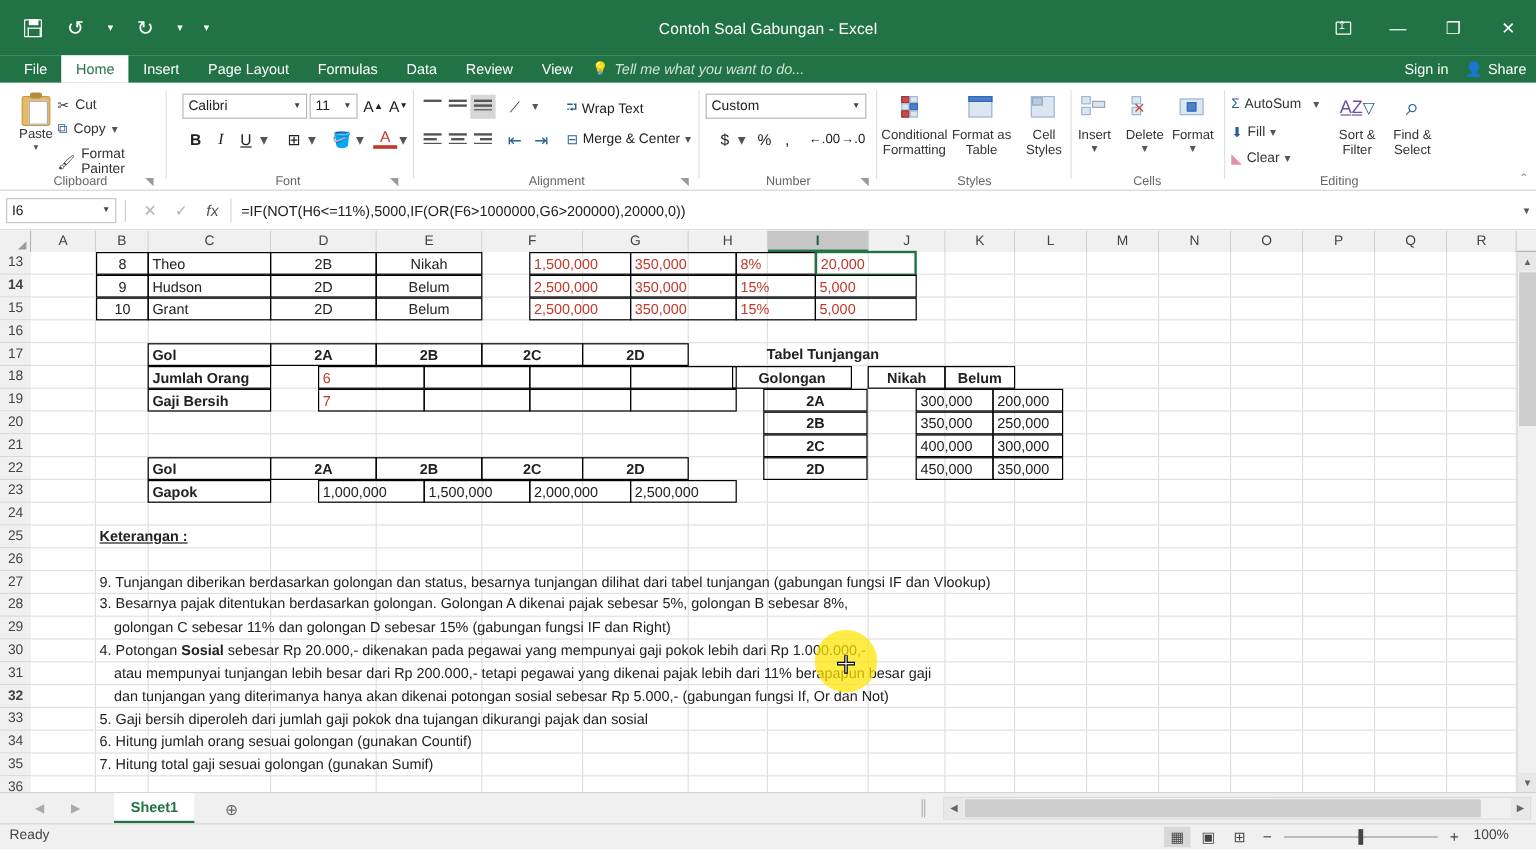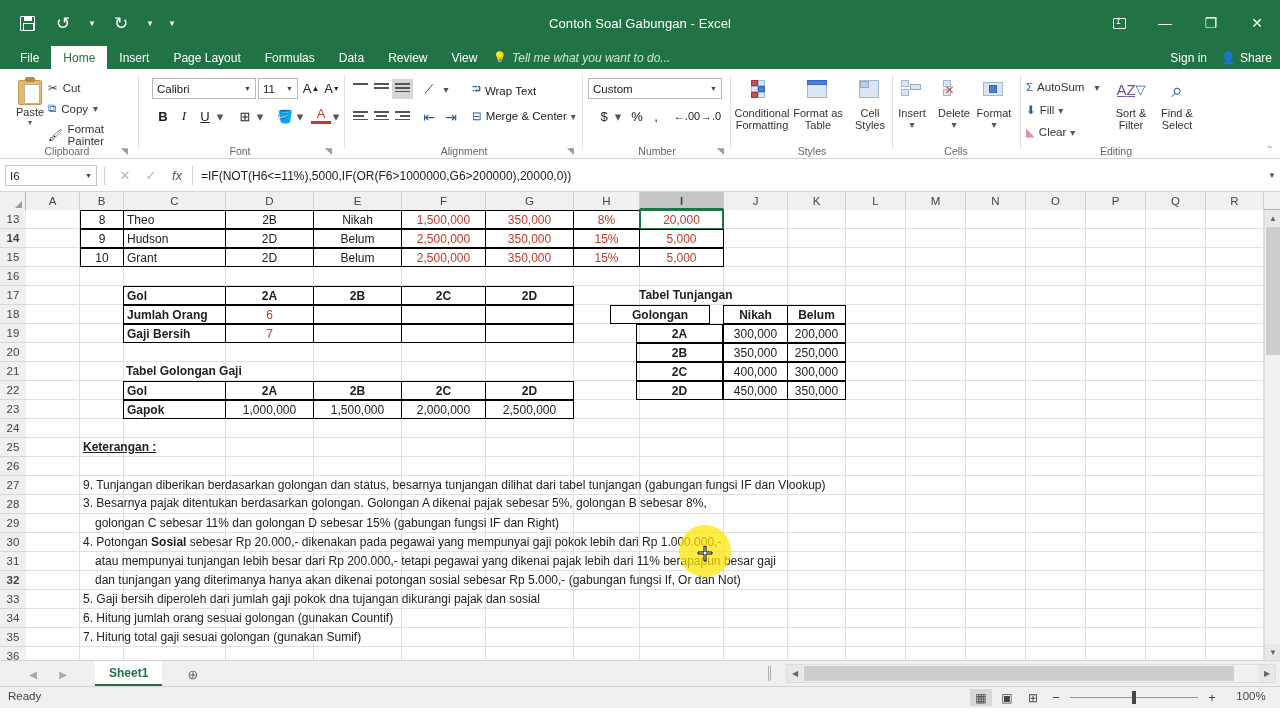--- a/index.html
+++ b/index.html
@@ -174,21 +174,21 @@
     text-align:center; font-size:11.5px; color:#444;
     border-bottom:1px solid #d8d8d8; background:#f0f0f0; cursor:pointer;
   }
   .gridarea { position:absolute; left:26px; top:18px; right:0; bottom:0; background:#fff; }
   .gline-v { position:absolute; top:0; width:1px; background:#e0e0e0; }
   .gline-h { position:absolute; left:0; width:1254px; height:1px; background:#e0e0e0; }
   .cell {
     position:absolute; height:19px; line-height:19px; font-size:12px;
     padding:0 3px; white-space:nowrap; overflow:visible; cursor:cell;
   }
-  .r { text-align:center; }
+  .r { text-align:left;margin-left:40px; }
   .c { text-align:center; }
   .red { color:#c0392b; }
   .bold { font-weight:bold; }
   .bx { border:1px solid #000; }
   .selcell { border:2px solid #217346; }
 
   
   .tabbar { position:absolute; left:0; top:660px; width:1280px; height:26px; background:#f0f0f0; border-top:1px solid #d4d4d4; }
   .navarrow { position:absolute; top:4px; width:22px; height:18px; display:flex; align-items:center; justify-content:center; font-size:10px; color:#a9a9a9; cursor:pointer; }
   .sheettab {
@@ -208,21 +208,21 @@
   .status-text { position:absolute; left:8px; top:3px; font-size:11.5px; color:#444; }
   .viewbtns { position:absolute; right:236px; top:2px; display:flex; gap:4px; }
   .vbtn { width:22px; height:17px; display:flex; align-items:center; justify-content:center; cursor:pointer; font-size:12px; color:#444; }
   .vbtn.active { background:#d8d8d8; }
   .zoomctl { position:absolute; right:60px; top:2px; width:172px; height:17px; display:flex; align-items:center; }
   .zm-minus, .zm-plus { width:16px; text-align:center; font-size:13px; color:#444; cursor:pointer; }
   .zslider { position:relative; flex:1; height:17px; margin:0 6px; cursor:pointer; }
   .ztrack { position:absolute; left:0; top:8px; width:100%; height:1px; background:#999; }
   .zmid { position:absolute; left:50%; top:5px; width:1px; height:7px; background:#999; }
   .zthumb { position:absolute; left:calc(50% - 2px); top:2px; width:4px; height:13px; background:#444; cursor:grab; }
-  .zoomlvl { position:absolute; right:6px; top:3px; font-size:11.5px; color:#444; width:46px; text-align:center; cursor:pointer; }
+  .zoomlvl { position:absolute; right:6px; top:3px; font-size:11.5px; color:#444; width:46px; text-align:left; cursor:pointer; }
 
   
   .vscroll { position:absolute; right:0; top:210px; width:16px; height:450px; background:#f0f0f0; border-left:1px solid #dcdcdc; }
   .vs-up { position:absolute; left:0; top:0; width:16px; height:16px; display:flex; align-items:center; justify-content:center; font-size:8px; color:#666; cursor:pointer; background:#e8e8e8;}
   .vs-down { position:absolute; left:0; bottom:0; width:16px; height:16px; display:flex; align-items:center; justify-content:center; font-size:8px; color:#666; cursor:pointer; background:#e8e8e8;}
   .vs-thumb { position:absolute; left:1px; top:17px; width:14px; height:128px; background:#cdcdcd; cursor:grab; }
 
   
   .cursor-halo { position:absolute; left:679px; top:525px; width:52px; height:52px; border-radius:50%; background:#ffe500; opacity:.72; pointer-events:none; }
   .cursor-arrow { position:absolute; left:697px; top:546px; width:16px; height:16px; pointer-events:none; }
@@ -672,21 +672,20 @@
       <div class="cell r bx" style="left:287px; top:95px; width:89px;"></div>
       <div class="cell r bx" style="left:375px; top:95px; width:85px;"></div>
       <div class="cell r bx" style="left:459px; top:95px; width:89px;"></div>
 
       <div class="cell bold bx" style="left:97px;  top:114px; width:103px;">Gaji Bersih</div>
       <div class="cell r bx red" style="left:199px; top:114px; width:89px;">7</div>
       <div class="cell r bx" style="left:287px; top:114px; width:89px;"></div>
       <div class="cell r bx" style="left:375px; top:114px; width:85px;"></div>
       <div class="cell r bx" style="left:459px; top:114px; width:89px;"></div>
 
-      <div class="cell bold" style="left:97px; top:152px; width:220px;">Tabel Golongan Gaji</div>
 
       <div class="cell bold bx" style="left:97px;  top:171px; width:103px;">Gol</div>
       <div class="cell c bold bx" style="left:199px; top:171px; width:89px;">2A</div>
       <div class="cell c bold bx" style="left:287px; top:171px; width:89px;">2B</div>
       <div class="cell c bold bx" style="left:375px; top:171px; width:85px;">2C</div>
       <div class="cell c bold bx" style="left:459px; top:171px; width:89px;">2D</div>
 
       <div class="cell bold bx" style="left:97px;  top:190px; width:103px;">Gapok</div>
       <div class="cell r bx" style="left:199px; top:190px; width:89px;">1,000,000</div>
       <div class="cell r bx" style="left:287px; top:190px; width:89px;">1,500,000</div>

